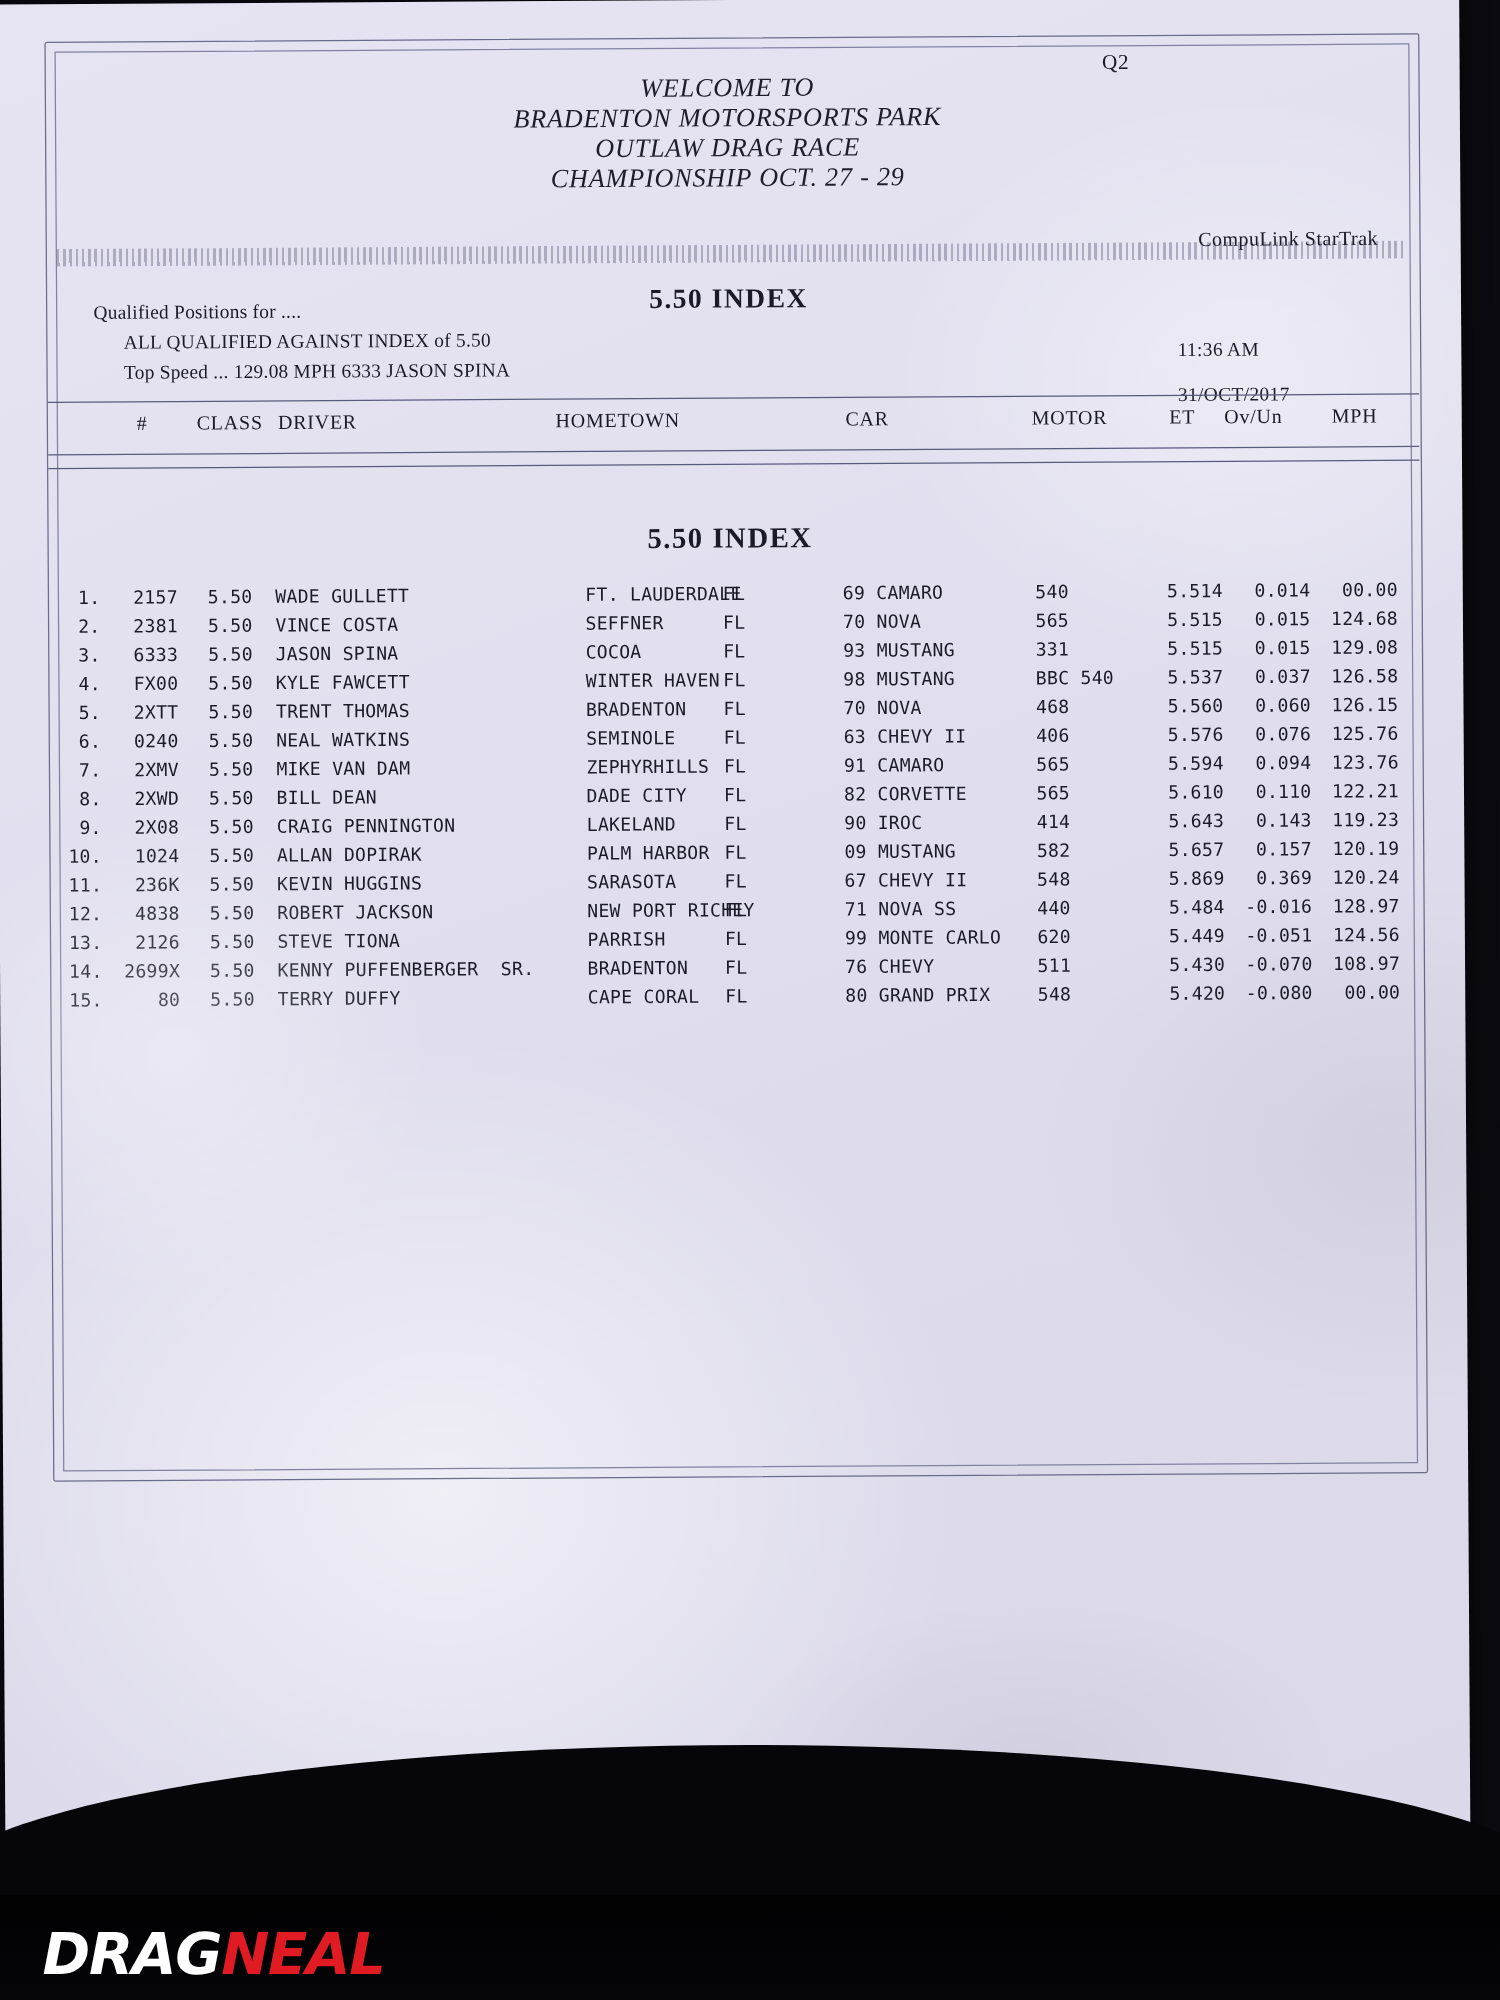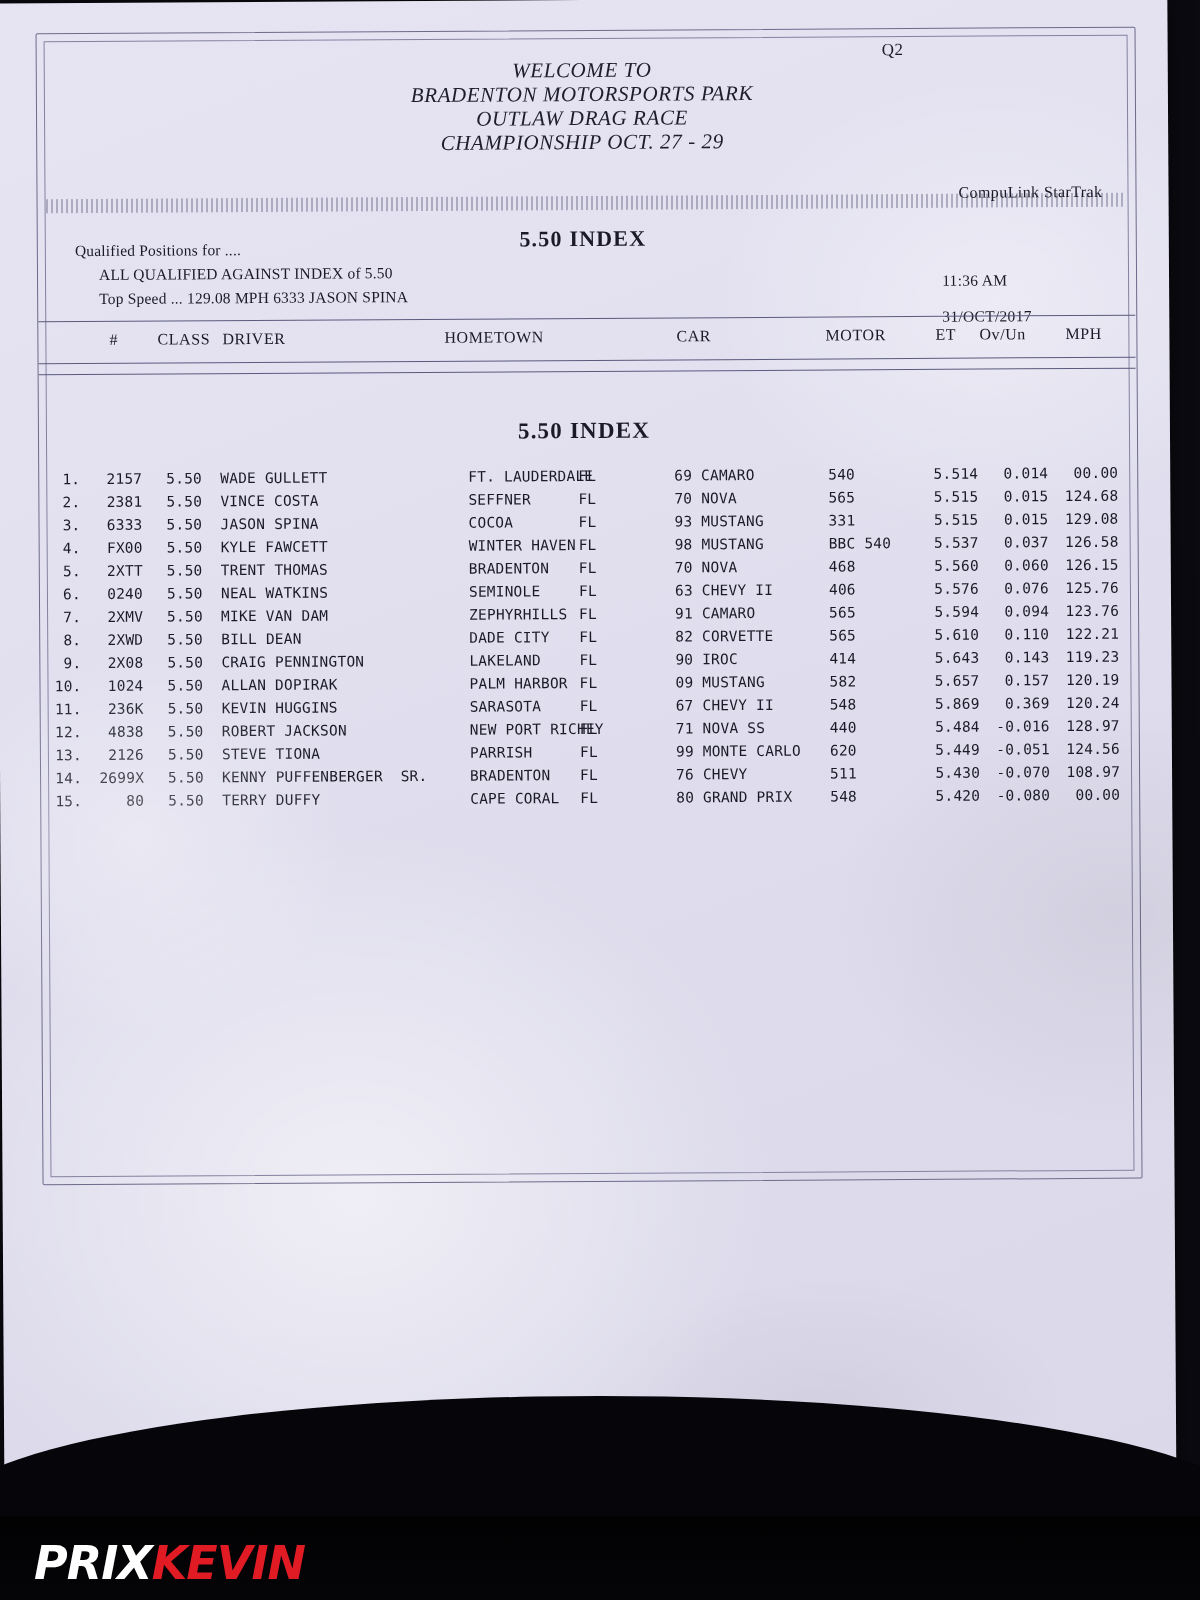--- a/index.html
+++ b/index.html
@@ -316,15 +316,15 @@
         <div class="row"><span class="c-pos">13.</span><span class="c-num">2126</span><span class="c-class">5.50</span><span class="c-driver">STEVE TIONA</span><span class="c-town">PARRISH</span><span class="c-state">FL</span><span class="c-car">99 MONTE CARLO</span><span class="c-motor">620</span><span class="c-et">5.449</span><span class="c-ovun">-0.051</span><span class="c-mph">124.56</span></div>
         <div class="row"><span class="c-pos">14.</span><span class="c-num">2699X</span><span class="c-class">5.50</span><span class="c-driver">KENNY PUFFENBERGER  SR.</span><span class="c-town">BRADENTON</span><span class="c-state">FL</span><span class="c-car">76 CHEVY</span><span class="c-motor">511</span><span class="c-et">5.430</span><span class="c-ovun">-0.070</span><span class="c-mph">108.97</span></div>
         <div class="row"><span class="c-pos">15.</span><span class="c-num">80</span><span class="c-class">5.50</span><span class="c-driver">TERRY DUFFY</span><span class="c-town">CAPE CORAL</span><span class="c-state">FL</span><span class="c-car">80 GRAND PRIX</span><span class="c-motor">548</span><span class="c-et">5.420</span><span class="c-ovun">-0.080</span><span class="c-mph">00.00</span></div>
       </div>
   </div>
 </div>
 
 <div class="band">
   <div class="band-curve"></div>
   <div class="logo">
-    <span class="w">PRIX</span><span class="r">KEVIN</span>
+    <span class="w">DRAG</span><span class="r">NEAL</span>
   </div>
 </div>
 
 </body></html>

